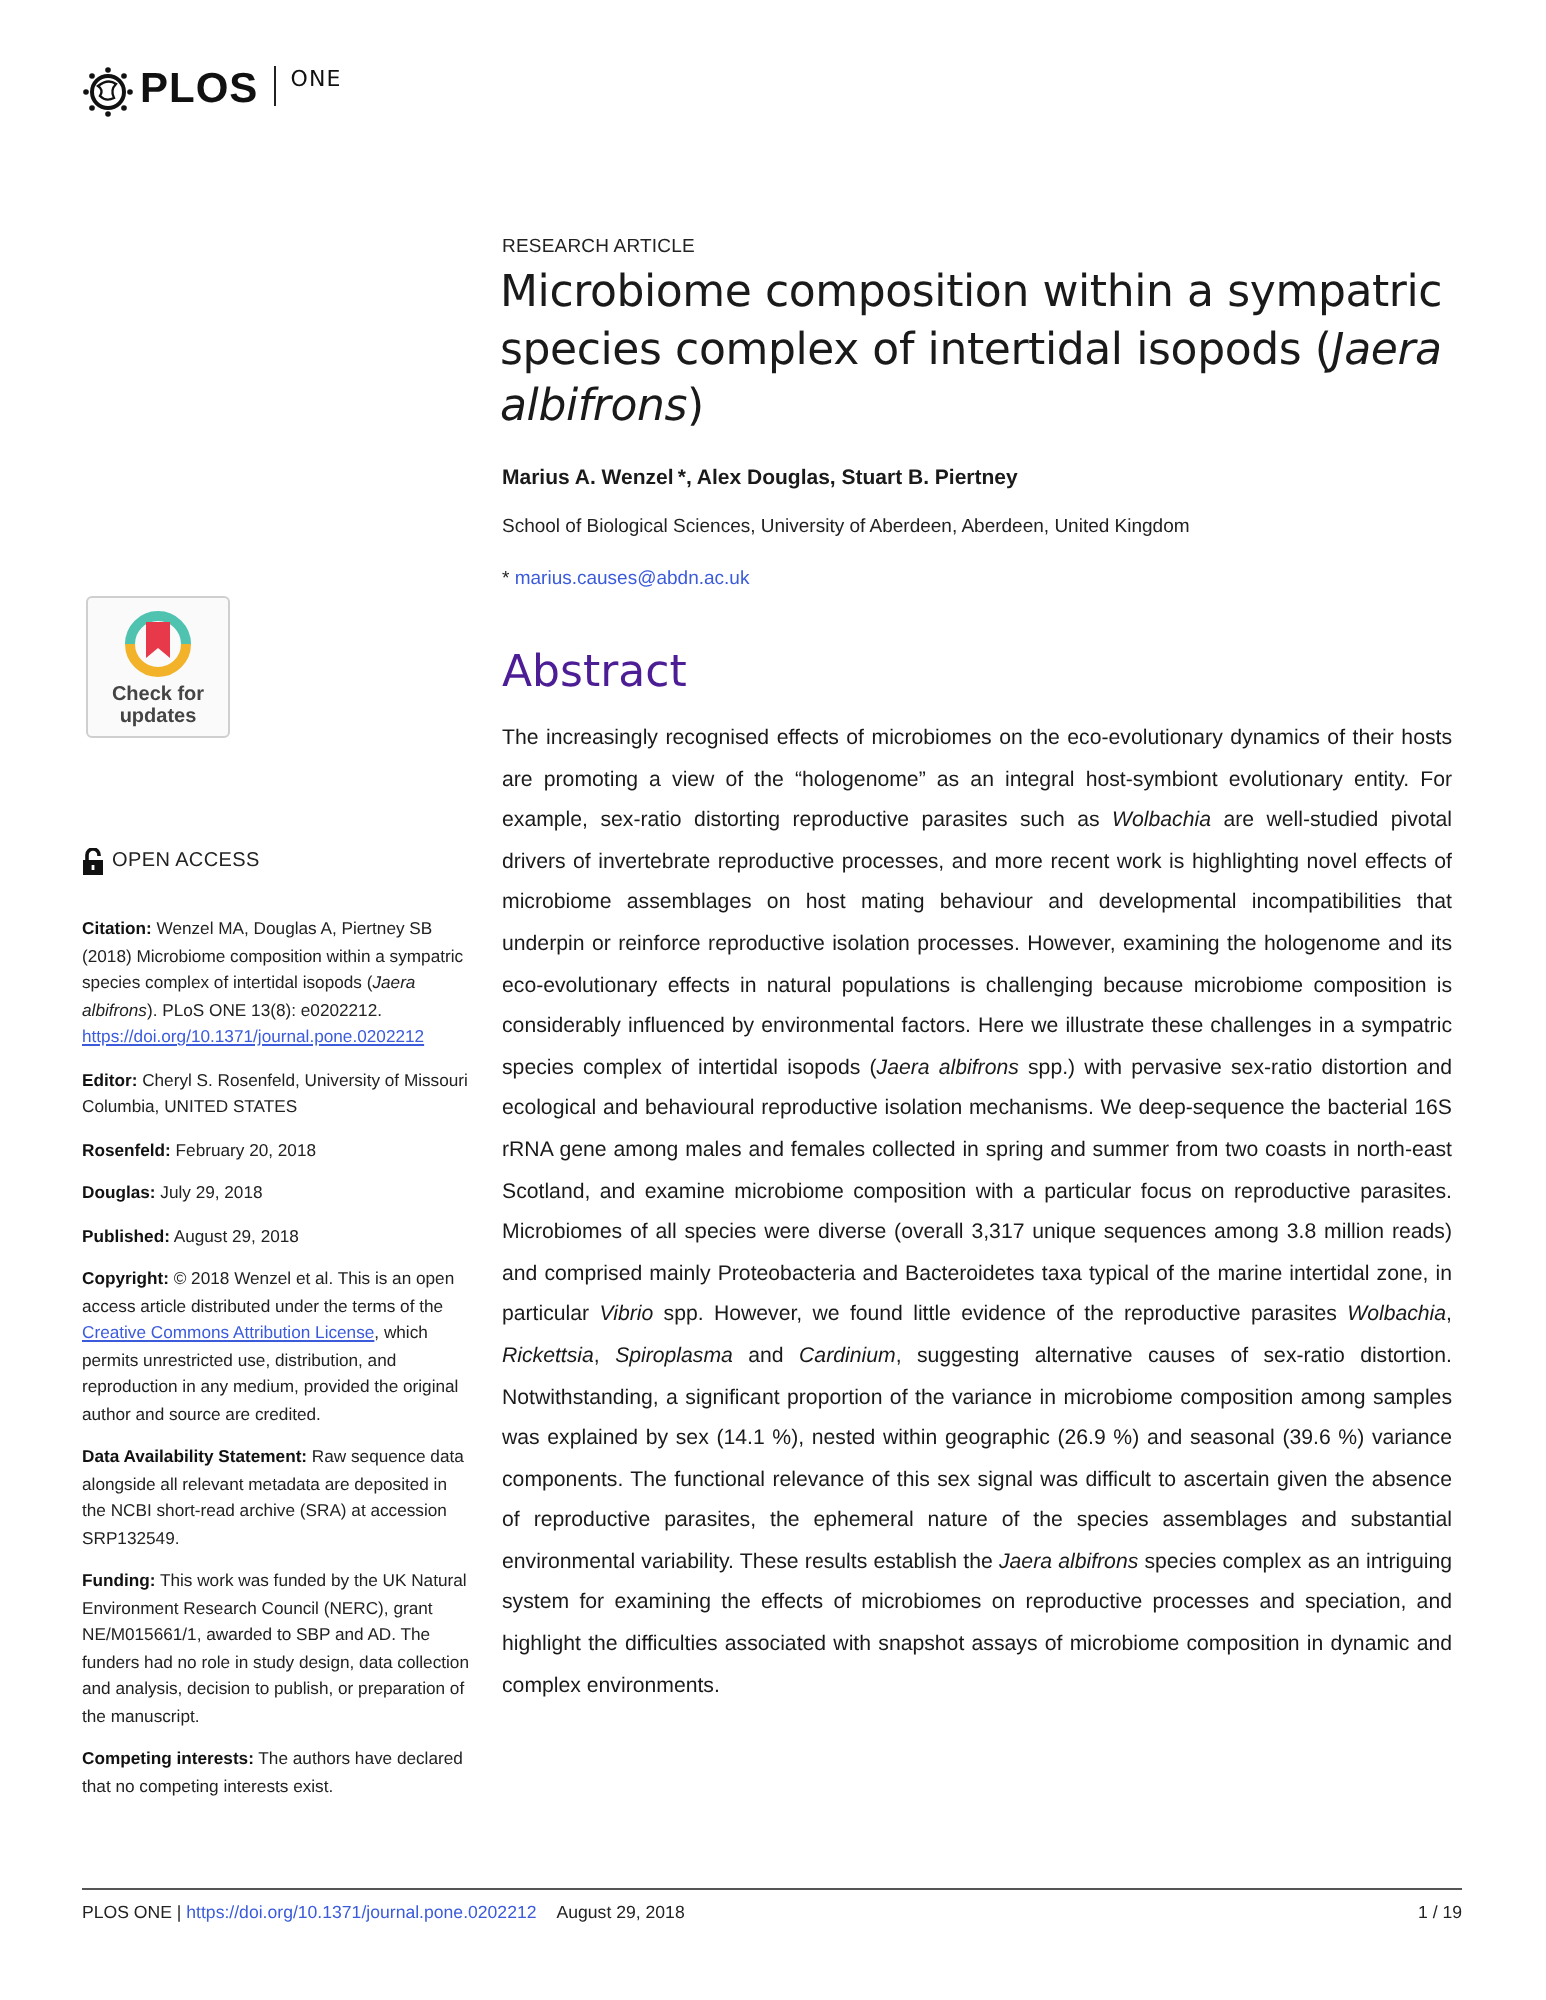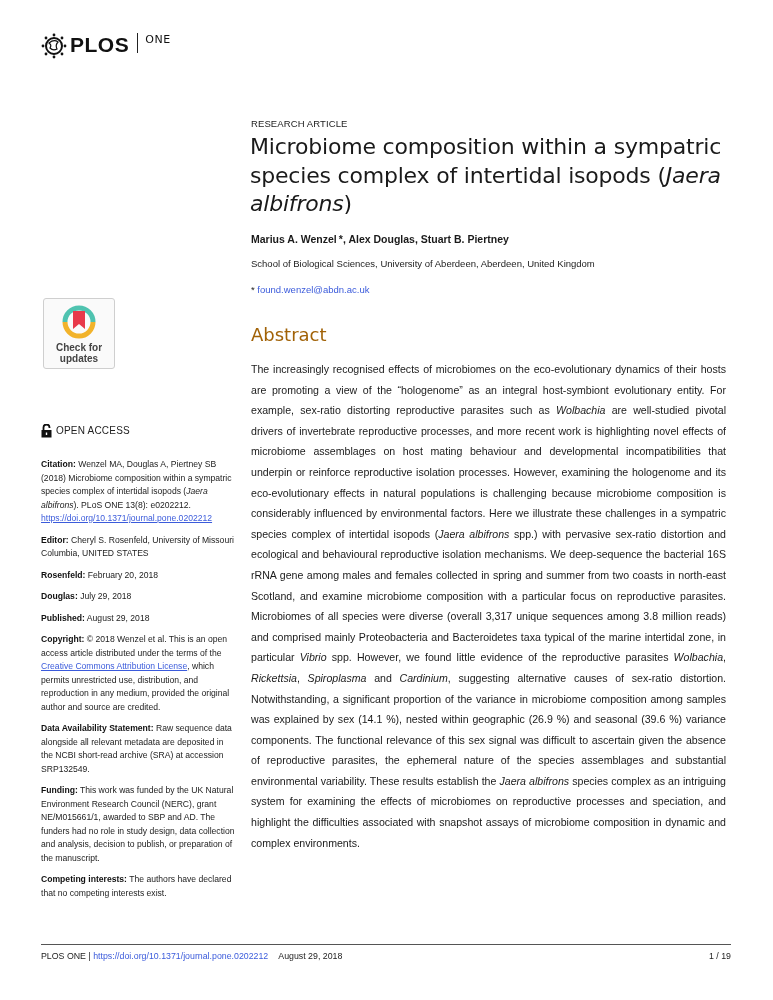--- a/index.html
+++ b/index.html
@@ -28,21 +28,21 @@
   .cfu-label { font-size: 10px; font-weight: bold; color: #444; line-height: 11px; margin-top: 2px; }
 
   
   .sidebar { left: 41px; top: 424px; width: 195px; font-family: "Liberation Sans", sans-serif; font-size: 8.6px; line-height: 13.5px; color: #222; }
   .oa { display: flex; align-items: center; margin-bottom: 20px; }
   .oa span.txt { font-size: 10px; letter-spacing: 0.2px; margin-left: 4px; color: #222; }
   .sb-para { margin: 0 0 8px 0; }
   .sb-para b { font-weight: bold; color: #111; }
 
   
-  .abs-heading { left: 251px; top: 324px; font-family: "DejaVu Sans", sans-serif; font-size: 18px; font-weight: normal; margin: 0; color: #a16207; }
+  .abs-heading { left: 251px; top: 324px; font-family: "DejaVu Sans", sans-serif; font-size: 22px; font-weight: normal; margin: 0; color: #4c1d95; }
   .abs-body { left: 251px; top: 359px; width: 475px; font-size: 10.6px; line-height: 20.6px; color: #1a1a1a; text-align: justify; margin: 0; }
   .abs-body i { font-style: italic; }
 
   
   .footer-rule { left: 41px; top: 944px; width: 690px; height: 1px; background: #555; }
   .footer { left: 41px; top: 951px; width: 690px; font-size: 8.8px; color: #222; display: flex; }
   .footer .date { margin-left: 10px; }
   .footer .page { margin-left: auto; }
 </style>
 </head>
@@ -63,21 +63,21 @@
   </svg>
   <span class="logo-plos">PLOS</span>
   <span class="logo-sep"></span>
   <span class="logo-one">ONE</span>
 </div>
 
 <div class="abs article-type">RESEARCH ARTICLE</div>
 <h1 class="abs title"><span>Microbiome composition within a sympatric species complex of intertidal isopods (</span><i>Jaera albifrons</i><span>)</span></h1>
 <div class="abs authors">Marius A. Wenzel *, Alex Douglas, Stuart B. Piertney</div>
 <div class="abs affil">School of Biological Sciences, University of Aberdeen, Aberdeen, United Kingdom</div>
-<div class="abs corresp"><span>* </span><a class="link">found.wenzel@abdn.ac.uk</a></div>
+<div class="abs corresp"><span>* </span><a class="link">marius.causes@abdn.ac.uk</a></div>
 
 <div class="abs cfu">
   <svg width="36" height="36" viewBox="0 0 36 36">
     <path d="M18 4 A14 14 0 0 1 32 18" fill="none" stroke="#4fc3b0" stroke-width="5"></path>
     <path d="M4 18 A14 14 0 0 1 18 4" fill="none" stroke="#4fc3b0" stroke-width="5"></path>
     <path d="M32 18 A14 14 0 0 1 4 18" fill="none" stroke="#f2b32b" stroke-width="5"></path>
     <path d="M12 7 L24 7 L24 25 L18 20 L12 25 Z" fill="#e8394a"></path>
   </svg>
   <div class="cfu-label">
     <div>Check for</div>

